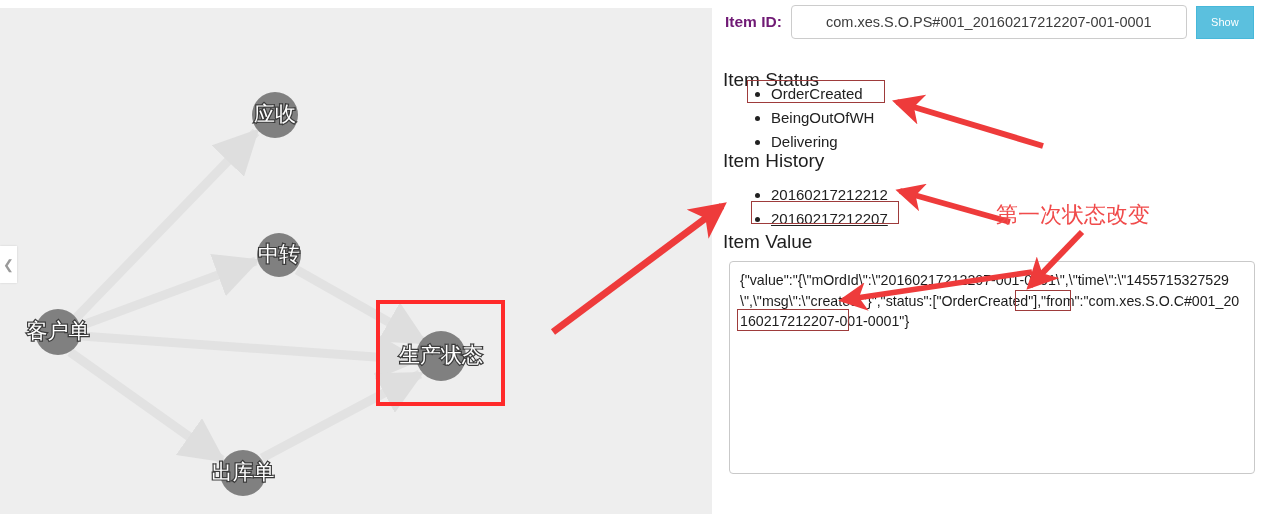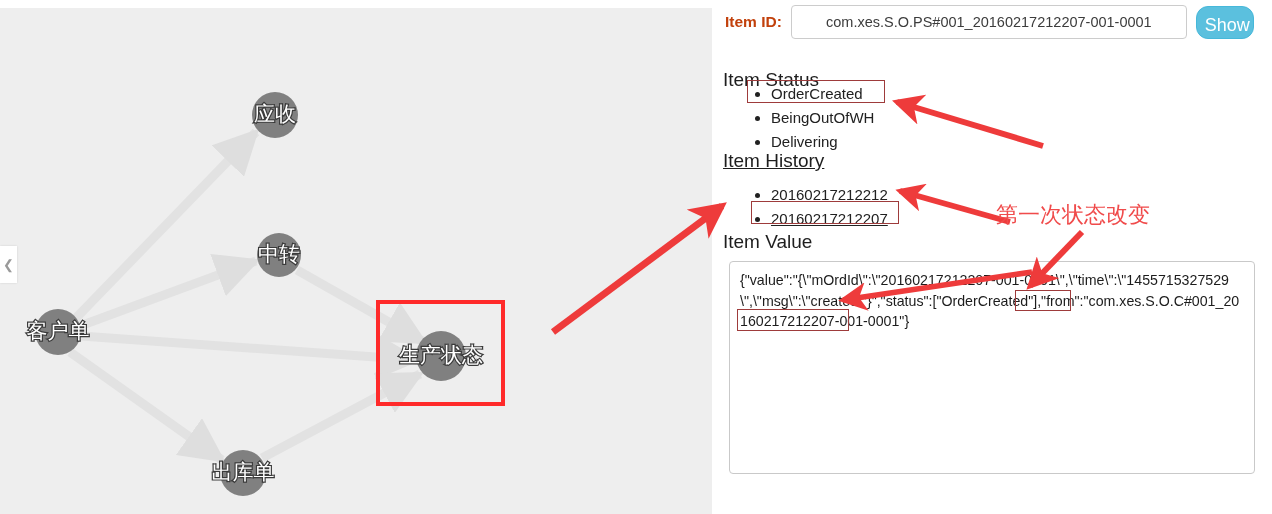--- a/index.html
+++ b/index.html
@@ -53,45 +53,45 @@
   
   .form-panel {
     position: absolute; left: 712px; top: 0;
     width: 560px; height: 514px;
     background: #ffffff;
   }
   .id-row {
     position: absolute; left: 13px; top: 5px;
     display: flex; align-items: center; gap: 9px;
   }
-  .id-label { font-size: 15.5px; font-weight: bold; color: #c2410c; }
+  .id-label { font-size: 15.5px; font-weight: bold; color: #701a75; }
   .id-input {
     width: 396px; height: 34px;
     border: 1px solid #cccccc; border-radius: 4px;
     font-family: "Liberation Sans", sans-serif;
     font-size: 14.5px; color: #3c3c3c;
     padding: 0 10px; box-sizing: border-box;
     background: #ffffff; outline: none; text-align: center;
   }
   .show-btn {
     width: 58px; height: 33px;
     background: #5bc0de; border: 1px solid #46b8da;
-    border-radius: 12px; color: #ffffff;
-    font-family: "Liberation Sans", sans-serif;
-    font-size: 18px; cursor: pointer;
+    border-radius: 0; color: #ffffff;
+    font-family: "Liberation Sans", sans-serif;
+    font-size: 11px; cursor: pointer;
     padding: 8px;
   }
 
   .section-title {
     position: absolute;
     font-size: 19px; color: #1e1e1e; font-weight: normal;
     white-space: nowrap;
   }
   .t-status  { left: 11px; top: 49px; margin-top: 20px; }
-  .t-history { left: 11px; top: 150px; text-decoration: underline; }
+  .t-history { left: 11px; top: 150px; }
   .t-value   { left: 11px; top: 231px; }
 
   ul.plain {
     position: absolute; margin: 0;
     padding-left: 33px; list-style: disc;
   }
   ul.plain li {
     font-size: 15px; color: #212121;
     line-height: 20px; margin: 4px;
     white-space: nowrap;

